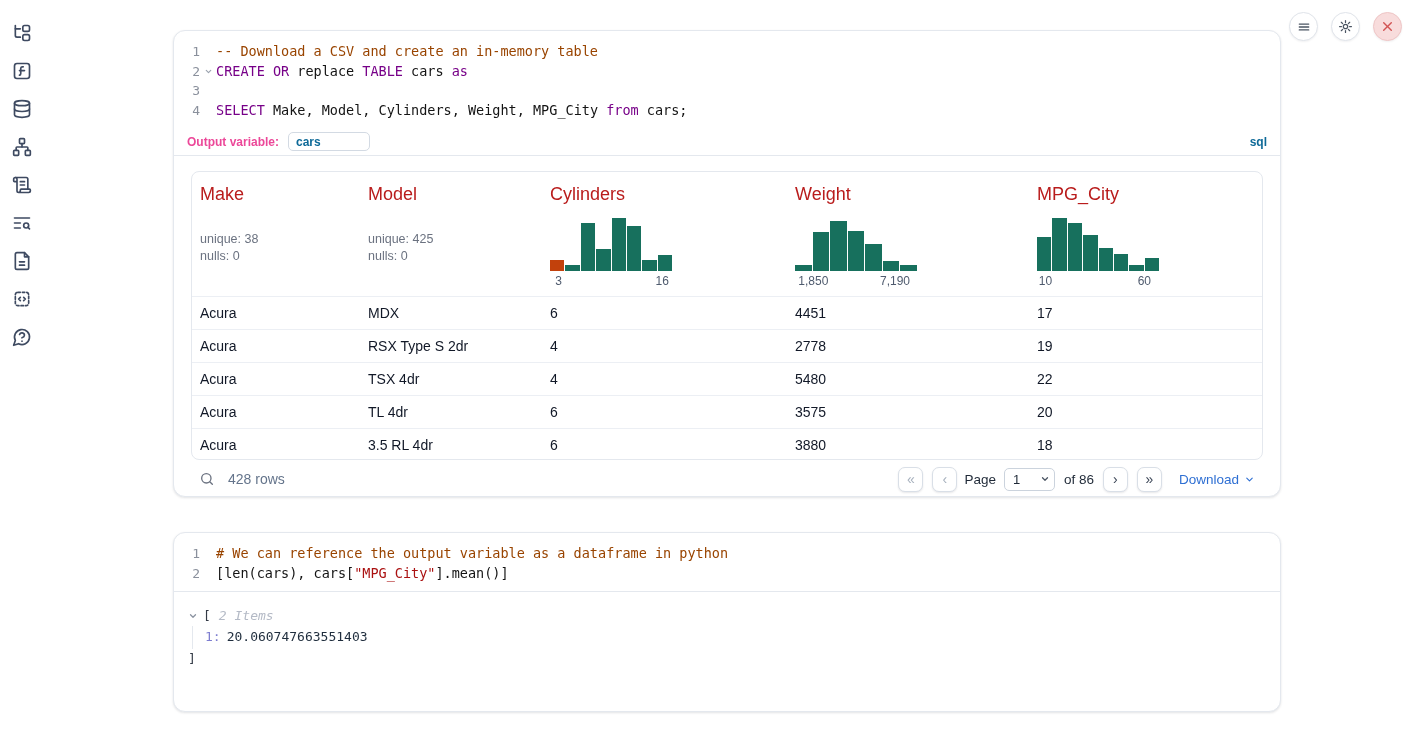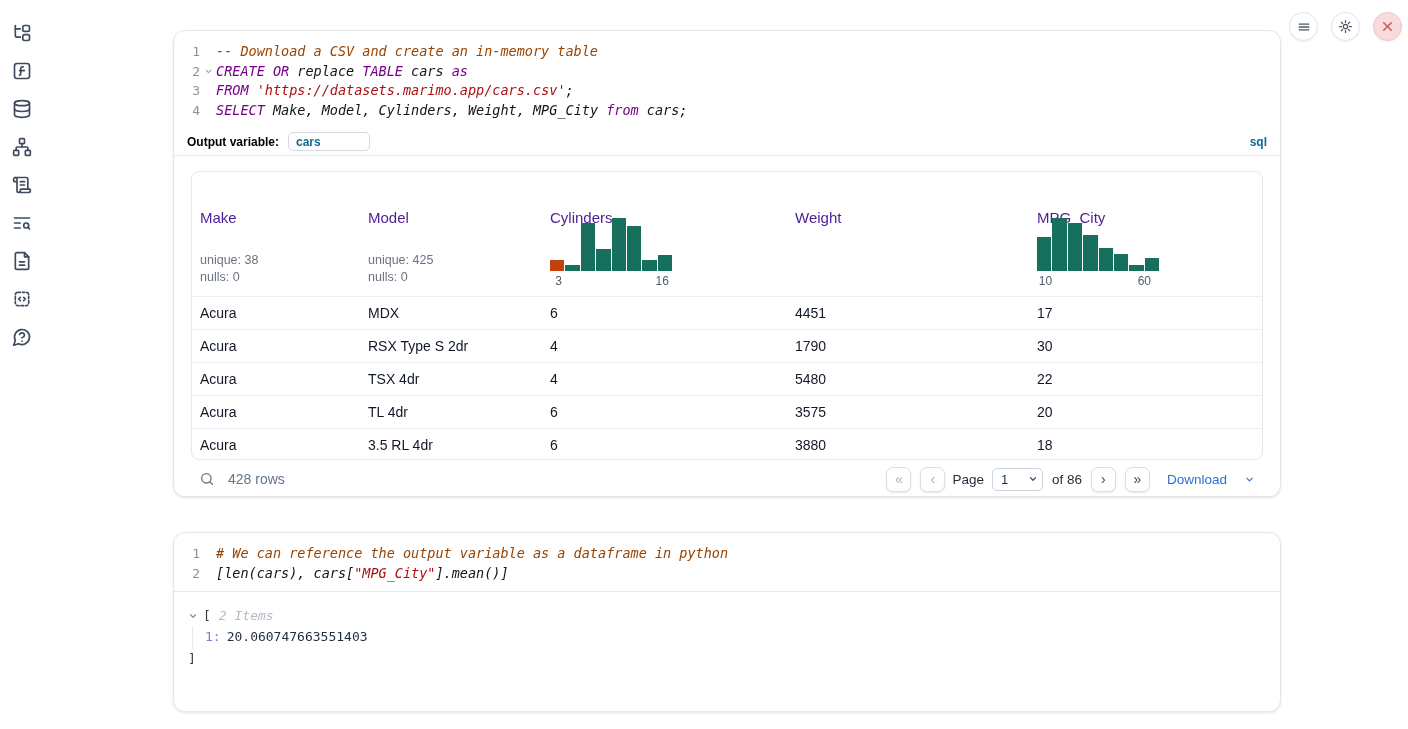--- a/index.html
+++ b/index.html
@@ -24,38 +24,38 @@
   .cell{position:absolute;left:173px;width:1108px;background:#fff;border:1px solid #e4e8ee;border-radius:12px;
     box-shadow:0 1px 3px rgba(16,24,40,.07),0 1px 2px rgba(16,24,40,.05);box-sizing:border-box;}
   #cell-sql{top:30px;height:467px;}
   #cell-py{top:532px;height:180px;}
 
   
   .code-block{padding:11px 10px 8px 0;font-family:"DejaVu Sans Mono",monospace;font-size:13.5px;line-height:19.6px;}
   .code-line{display:flex;}
   .gutter{width:26px;flex:none;text-align:right;color:#8a909c;font-size:13px;}
   .fold{width:16px;flex:none;display:flex;align-items:center;justify-content:center;color:#9aa2ae;}
-  .code-text{white-space:pre;font-style:italic;}
+  .code-text{white-space:pre;}
   .seg-comment{color:#994400;}
   .seg-keyword{color:#770088;text-align:right;}
   .seg-string{color:#aa1111;}
   .seg-plain{color:#141414;}
 
   
   .outvar-bar{height:27px;display:flex;align-items:center;padding:0 13px;border-bottom:1px solid #e4e8ee;}
-  .outvar-label{font-size:12px;font-weight:700;color:#000000;}
+  .outvar-label{font-size:12px;font-weight:700;color:#ec4899;}
   .outvar-input{margin-left:9px;width:66px;height:17px;border:1px solid #d3dae3;border-radius:5px;
     font-family:"Liberation Sans",sans-serif;font-weight:700;font-size:12px;color:#0e6a98;padding:0 7px;outline:none;}
   .lang-badge{margin-left:auto;font-size:12px;font-weight:700;color:#0e6a98;}
 
   
   .table-wrap{margin:15px 17px 0;border:1px solid #e4e8ee;border-radius:8px;height:289px;box-sizing:border-box;overflow:hidden;background:#fff;}
   .thead{display:grid;grid-template-columns:168px 182px 245px 242px 1fr;height:124px;box-sizing:border-box;}
   .th{padding:12px 8px 0 8px;position:relative;box-sizing:border-box;}
-  .col-name{font-size:15px;color:#4c1d95;margin-top:25px;}
+  .col-name{font-size:18px;color:#b91c1c;}
   .stats{margin-top:26px;}
   .stat{font-size:12.5px;color:#6b7280;line-height:17px;}
   .hist{position:absolute;left:8px;top:46px;width:122px;}
   .bars{display:flex;align-items:flex-end;gap:1px;height:53px;}
   .bar{flex:1;}
   .axis{position:relative;height:16px;font-size:12px;color:#4f5b6e;}
   .axis span{position:absolute;top:3px;transform:translateX(-50%);white-space:nowrap;}
   .tbody .tr{display:grid;grid-template-columns:168px 182px 245px 242px 1fr;height:33px;align-items:center;
     border-top:1px solid #eceff4;font-size:14px;color:#111827;box-sizing:border-box;}
   .td{padding-left:8px;white-space:nowrap;}
@@ -67,21 +67,21 @@
   .pbtn{width:23px;height:23px;border:1px solid #d9dfe7;border-radius:7px;background:#fff;
     box-shadow:0 1px 2px rgba(16,24,40,.1);display:flex;align-items:center;justify-content:center;
     font-size:14px;line-height:1;cursor:pointer;}
   .pbtn.muted{color:#a6b0bd;}
   .pbtn.active{color:#3c4657;}
   .pgap{width:9px;}
   .page-label{font-size:13.5px;color:#1f2937;margin:0 8px 0 7px;}
   .page-select{width:37px;height:21px;border:1px solid #cbd3dd;border-radius:5px;background:#fff;display:flex;
     align-items:center;justify-content:space-between;padding:0 4px 0 8px;font-size:13px;color:#1f2937;cursor:pointer;}
   .of-label{font-size:13.5px;color:#1f2937;margin:0 9px;}
-  .download{margin-left:17px;display:flex;align-items:center;gap:17px;color:#2e6fd3;font-size:13.5px;cursor:pointer;}
+  .download{margin-left:17px;display:flex;align-items:center;gap:5px;color:#2e6fd3;font-size:13.5px;cursor:pointer;}
 
   
   .py-sep{border-bottom:1px solid #e4e8ee;}
   .py-out{padding:16px 0 0 14px;font-family:"DejaVu Sans Mono",monospace;font-size:13px;}
   .tree-head{display:flex;align-items:center;}
   .tree-chevron{color:#8b93a1;margin-right:5px;display:flex;}
   .bracket{color:#333a46;}
   .items-label{color:#b4bac6;font-style:italic;margin-left:8px;}
   .tree-body{border-left:1px solid #e4e8ee;margin-left:4px;padding-left:12px;margin-top:3px;}
   .tree-row{height:22.5px;line-height:22.5px;}
@@ -199,21 +199,20 @@
         <span class="fold">
           <svg width="9" height="9" viewBox="0 0 24 24" fill="none" stroke="currentColor" stroke-width="3" stroke-linecap="round" stroke-linejoin="round">
             <polyline points="6 9 12 15 18 9"></polyline>
           </svg>
         </span>
         <span class="code-text"><span class="seg-keyword">CREATE OR</span><span class="seg-plain"> replace </span><span class="seg-keyword">TABLE</span><span class="seg-plain"> cars </span><span class="seg-keyword">as</span></span>
       </div>
       <div class="code-line">
         <span class="gutter">3</span>
         <span class="fold"></span>
-        <span class="code-text"><span class="seg-keyword">FROM</span><span class="seg-plain"> </span><span class="seg-string">'https://datasets.marimo.app/cars.csv'</span><span class="seg-plain">;</span></span>
       </div>
       <div class="code-line">
         <span class="gutter">4</span>
         <span class="fold"></span>
         <span class="code-text"><span class="seg-keyword">SELECT</span><span class="seg-plain"> Make, Model, Cylinders, Weight, MPG_City </span><span class="seg-keyword">from</span><span class="seg-plain"> cars;</span></span>
       </div>
     </div>
 
   <div class="outvar-bar">
     <span class="outvar-label">Output variable:</span>
@@ -251,20 +250,35 @@
               <div class="bar" style="height: 31%; background: rgb(23, 112, 93);"></div>
             </div>
             <div class="axis">
               <span style="left: 7%;">3</span>
               <span style="left: 92%;">16</span>
             </div>
           </div>
         </div>
         <div class="th">
           <div class="col-name">Weight</div>
+          <div class="hist">
+            <div class="bars">
+              <div class="bar" style="height: 13%; background: rgb(23, 112, 93);"></div>
+              <div class="bar" style="height: 75%; background: rgb(23, 112, 93);"></div>
+              <div class="bar" style="height: 96%; background: rgb(23, 112, 93);"></div>
+              <div class="bar" style="height: 77%; background: rgb(23, 112, 93);"></div>
+              <div class="bar" style="height: 52%; background: rgb(23, 112, 93);"></div>
+              <div class="bar" style="height: 19%; background: rgb(23, 112, 93);"></div>
+              <div class="bar" style="height: 13%; background: rgb(23, 112, 93);"></div>
+            </div>
+            <div class="axis">
+              <span style="left: 15%;">1,850</span>
+              <span style="left: 82%;">7,190</span>
+            </div>
+          </div>
         </div>
         <div class="th">
           <div class="col-name">MPG_City</div>
           <div class="hist">
             <div class="bars">
               <div class="bar" style="height: 65%; background: rgb(23, 112, 93);"></div>
               <div class="bar" style="height: 100%; background: rgb(23, 112, 93);"></div>
               <div class="bar" style="height: 92%; background: rgb(23, 112, 93);"></div>
               <div class="bar" style="height: 69%; background: rgb(23, 112, 93);"></div>
               <div class="bar" style="height: 44%; background: rgb(23, 112, 93);"></div>
@@ -284,22 +298,22 @@
           <div class="td">Acura</div>
           <div class="td">MDX</div>
           <div class="td">6</div>
           <div class="td">4451</div>
           <div class="td">17</div>
         </div>
         <div class="tr">
           <div class="td">Acura</div>
           <div class="td">RSX Type S 2dr</div>
           <div class="td">4</div>
-          <div class="td">1790</div>
-          <div class="td">30</div>
+          <div class="td">2778</div>
+          <div class="td">19</div>
         </div>
         <div class="tr">
           <div class="td">Acura</div>
           <div class="td">TSX 4dr</div>
           <div class="td">4</div>
           <div class="td">5480</div>
           <div class="td">22</div>
         </div>
         <div class="tr">
           <div class="td">Acura</div>

